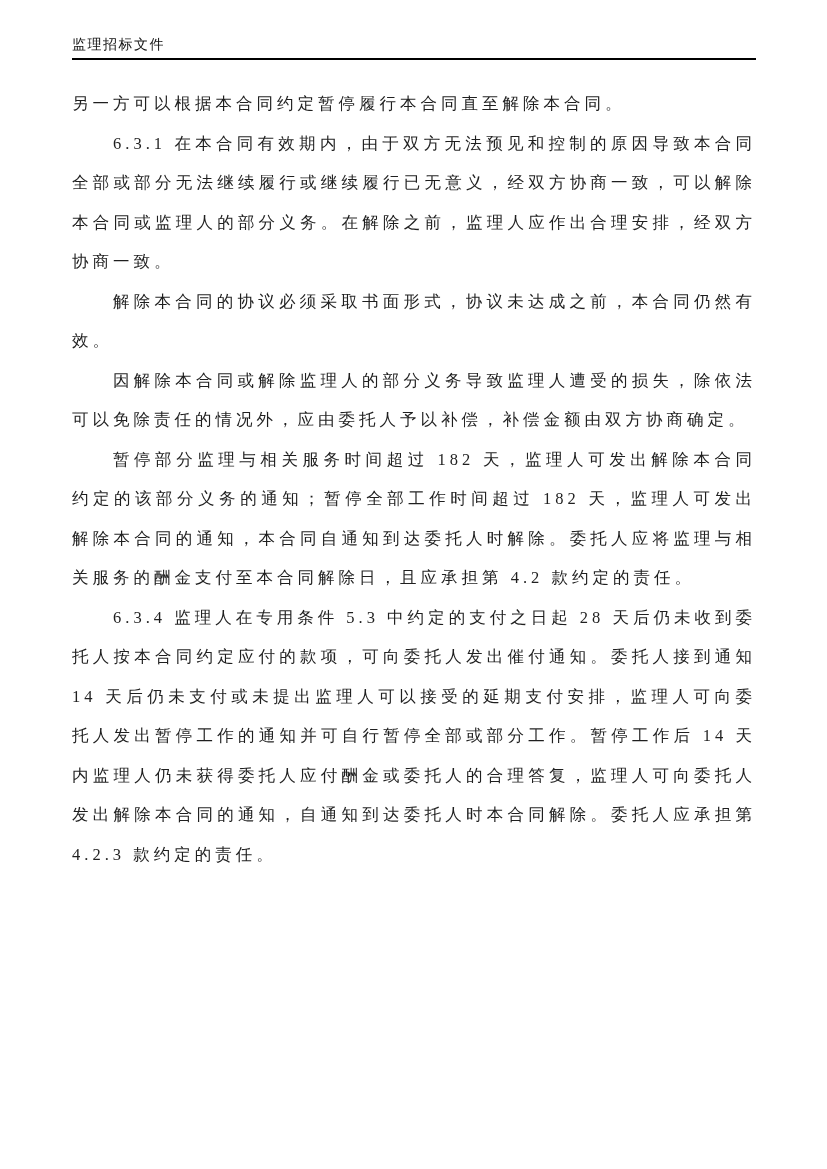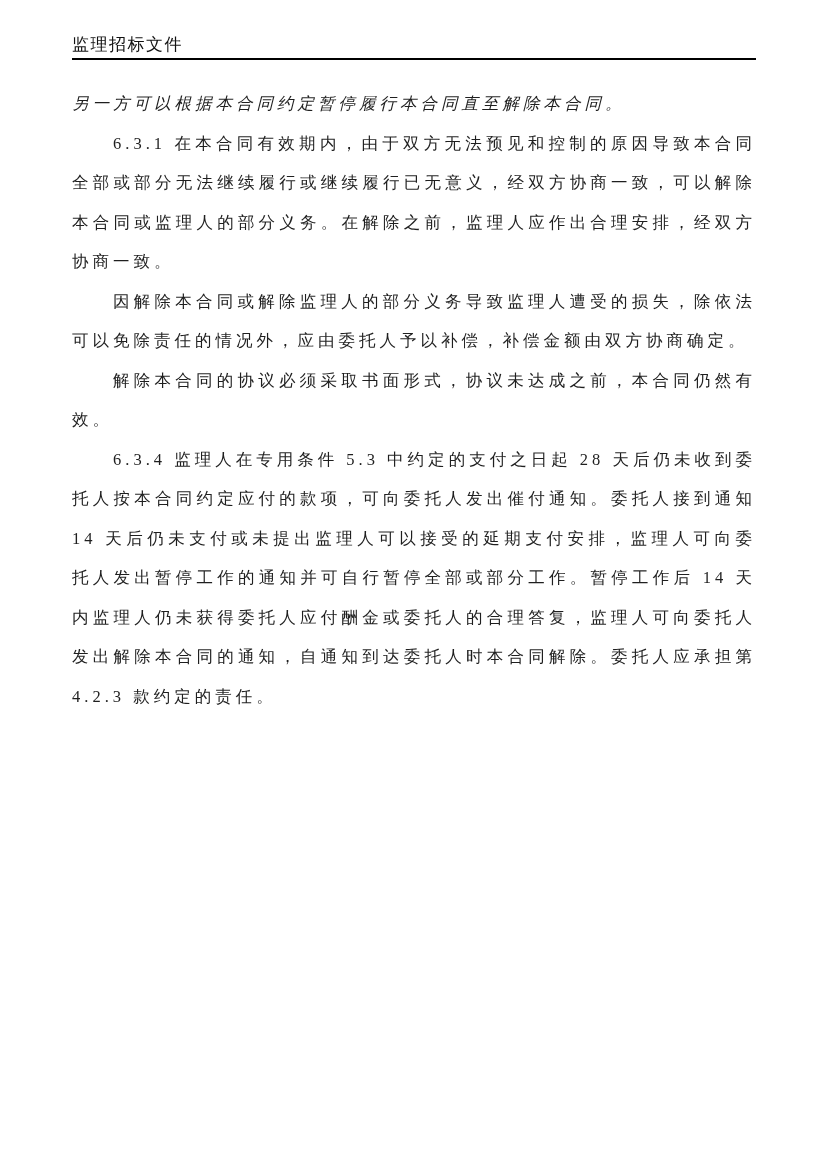--- a/index.html
+++ b/index.html
@@ -16,21 +16,21 @@
     color: #1f1f1f;
     overflow: hidden;
   }
   .page-header {
     position: absolute;
     left: 72px;
     width: 684px;
     top: 36px;
   }
   .header-title {
-    font-size: 17px;
+    font-size: 14px;
     letter-spacing: 1.5px;
     color: #111111;
     padding-bottom: 5px;
     line-height: 17px;
   }
   .header-rule {
     border: 0;
     border-top: 2px solid #000000;
     margin: 0;
     width: 100%;
@@ -45,35 +45,35 @@
     margin: 0;
     font-size: 16.5px;
     line-height: 39.5px;
     letter-spacing: 4px;
     text-align: justify;
     text-indent: 41px;
     color: #1f1f1f;
   }
   .para.no-indent {
     text-indent: 0;
-    font-style: italic;
   }
 </style>
 </head>
 <body>
 
 <div class="page">
 
   <header class="page-header">
     <div class="header-title">监理招标文件</div>
     <hr class="header-rule">
   </header>
 
   <main class="doc-body">
     <p class="para no-indent">另一方可以根据本合同约定暂停履行本合同直至解除本合同。</p>
     <p class="para">6.3.1 在本合同有效期内，由于双方无法预见和控制的原因导致本合同全部或部分无法继续履行或继续履行已无意义，经双方协商一致，可以解除本合同或监理人的部分义务。在解除之前，监理人应作出合理安排，经双方协商一致。</p>
+    <p class="para">解除本合同的协议必须采取书面形式，协议未达成之前，本合同仍然有效。</p>
     <p class="para">因解除本合同或解除监理人的部分义务导致监理人遭受的损失，除依法可以免除责任的情况外，应由委托人予以补偿，补偿金额由双方协商确定。</p>
-    <p class="para">解除本合同的协议必须采取书面形式，协议未达成之前，本合同仍然有效。</p>
+    <p class="para">暂停部分监理与相关服务时间超过 182 天，监理人可发出解除本合同约定的该部分义务的通知；暂停全部工作时间超过 182 天，监理人可发出解除本合同的通知，本合同自通知到达委托人时解除。委托人应将监理与相关服务的酬金支付至本合同解除日，且应承担第 4.2 款约定的责任。</p>
     <p class="para">6.3.4 监理人在专用条件 5.3 中约定的支付之日起 28 天后仍未收到委托人按本合同约定应付的款项，可向委托人发出催付通知。委托人接到通知 14 天后仍未支付或未提出监理人可以接受的延期支付安排，监理人可向委托人发出暂停工作的通知并可自行暂停全部或部分工作。暂停工作后 14 天内监理人仍未获得委托人应付酬金或委托人的合理答复，监理人可向委托人发出解除本合同的通知，自通知到达委托人时本合同解除。委托人应承担第 4.2.3 款约定的责任。</p>
 
   </main>
 
 </div>
 
 </body></html>

